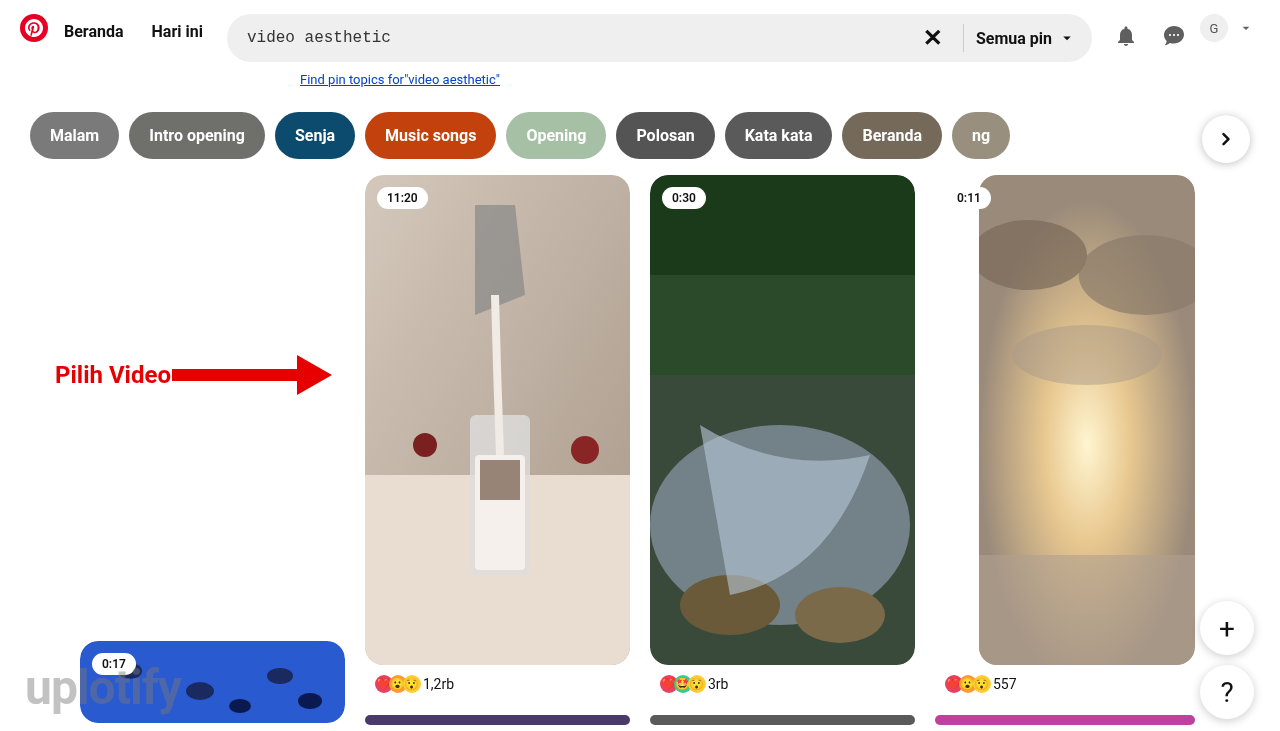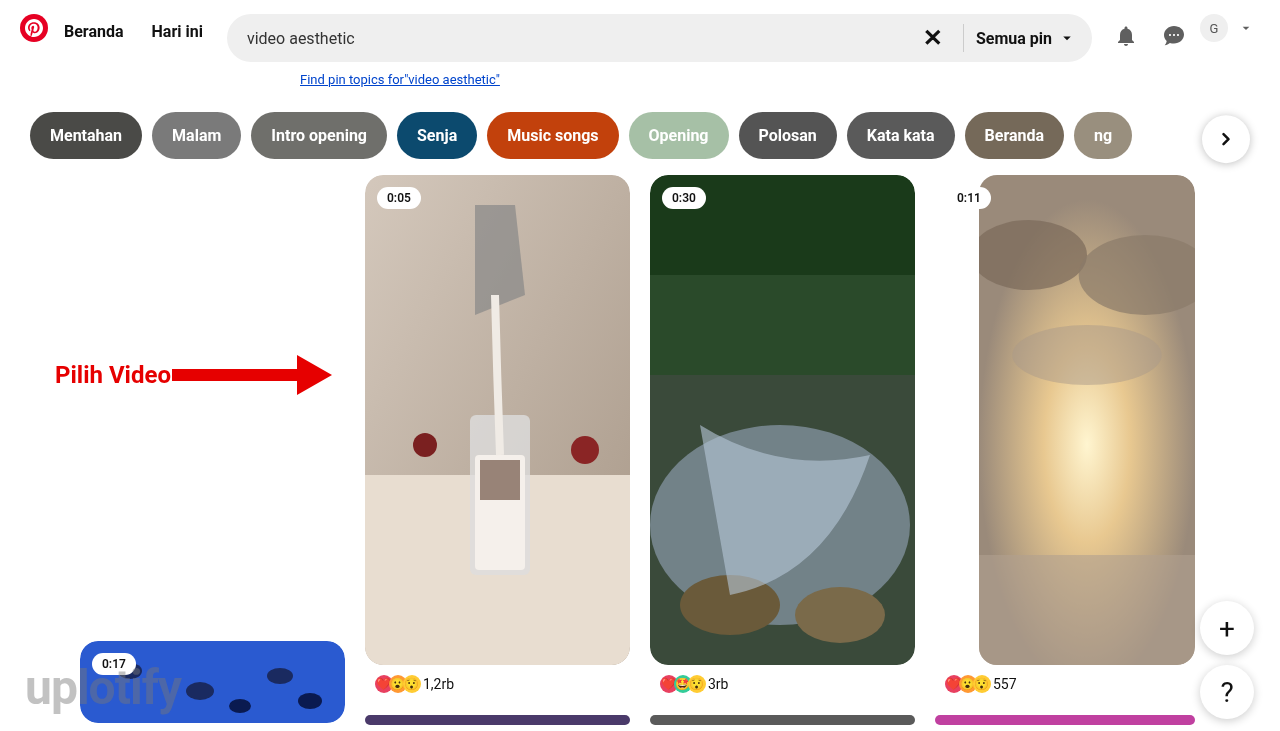--- a/index.html
+++ b/index.html
@@ -54,20 +54,21 @@
       margin: 0 8px;
     }
     .search-input {
       flex: 1;
       border: none;
       background: transparent;
       font-size: 16px;
       color: #333;
       outline: none;
       padding: 0 4px;
+      font-family: Liberation Mono, monospace;
     }
     .clear-btn {
       font-size: 24px;
       font-weight: 700;
       color: #111;
       cursor: pointer;
       padding: 0 8px;
     }
     .search-divider {
       width: 1px;
@@ -286,21 +287,20 @@
     <svg viewBox="0 0 24 24">
         <path d="M7 10l5 5 5-5z"></path>
       </svg>
   </div>
 </div>
 
 <a class="topics-link">Find pin topics for"video aesthetic"</a>
 
 
 <div class="chips-row">
-  <div class="chip" style="background: rgb(74, 74, 71);">Mentahan</div>
   <div class="chip" style="background: rgb(122, 122, 122);">Malam</div>
   <div class="chip" style="background: rgb(111, 111, 107);">Intro opening</div>
   <div class="chip" style="background: #0c4a6e;">Senja</div>
   <div class="chip" style="background: #c2410c;">Music songs</div>
   <div class="chip" style="background: rgb(166, 192, 166);">Opening</div>
   <div class="chip" style="background: rgb(84, 84, 84);">Polosan</div>
   <div class="chip" style="background: rgb(90, 90, 90);">Kata kata</div>
   <div class="chip" style="background: rgb(117, 105, 89);">Beranda</div>
   <div class="chip" style="background: rgb(153, 143, 126);">ng</div>
   <div class="chip-scroll">
@@ -324,21 +324,21 @@
       <rect width="265" height="490" fill="url(#bg1)"></rect>
       <rect x="0" y="300" width="265" height="190" fill="#e8ddd0"></rect>
       <path d="M110 30 L150 30 L160 120 L110 140 Z" fill="#888" opacity="0.7"></path>
       <rect x="105" y="240" width="60" height="160" rx="6" fill="#ddd" opacity="0.8"></rect>
       <rect x="110" y="280" width="50" height="115" rx="4" fill="#f5f0eb"></rect>
       <rect x="115" y="285" width="40" height="40" fill="#5a3a2a" opacity="0.6"></rect>
       <path d="M130 120 Q132 200 135 280" stroke="#f0ebe5" stroke-width="8" fill="none"></path>
       <circle cx="60" cy="270" r="12" fill="#7a2020"></circle>
       <circle cx="220" cy="275" r="14" fill="#8a2525"></circle>
     </svg>
-    <div class="duration">0:05</div>
+    <div class="duration">11:20</div>
   </div>
   <div class="reactions" style="left:375px; top:500px;">
     <div class="emoji-stack">
       <div class="emoji" style="background:#e84060">❤️</div>
       <div class="emoji" style="background:#ff9933">😮</div>
       <div class="emoji" style="background:#ffcc33">😯</div>
     </div>
     <span>1,2rb</span>
   </div>
 

